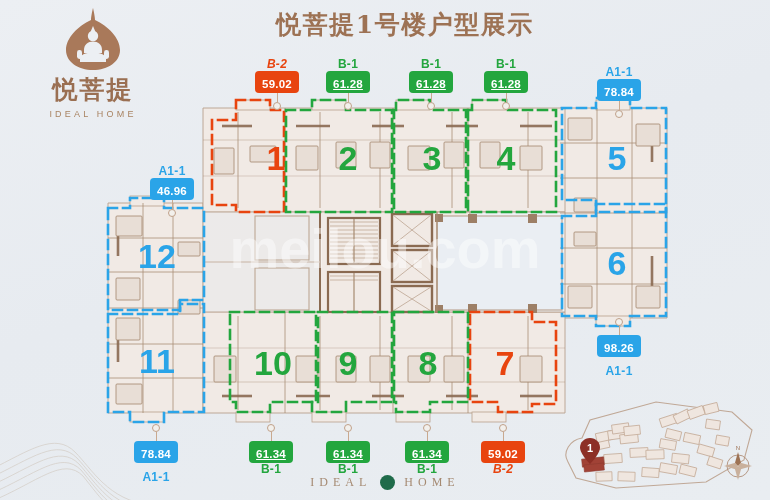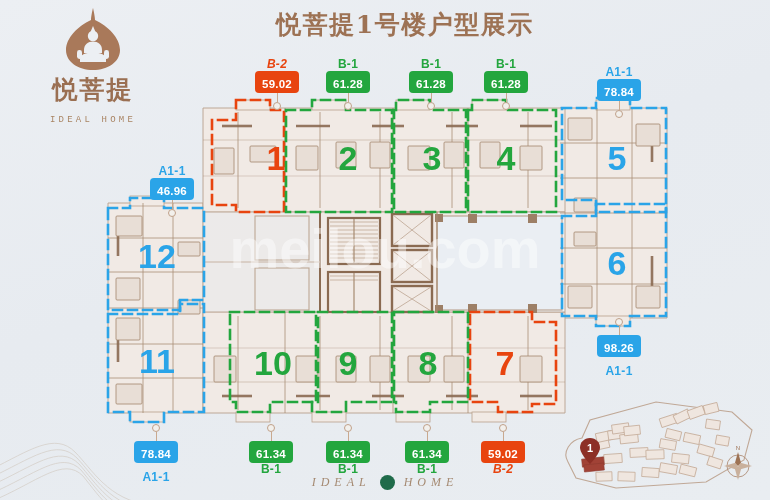--- a/index.html
+++ b/index.html
@@ -16,22 +16,22 @@
 
   
   #logo { position: absolute; left: 28px; top: 6px; width: 130px; text-align: center; }
   #logo .mark { width: 130px; height: 66px; }
   #logo .cn {
     font-family: "DejaVu Sans", sans-serif;
     font-size: 25px; letter-spacing: 2px; color: #9a6f52; font-weight: 600;
     line-height: 26px; margin-top: 1px;
   }
   #logo .en {
-    font-family: Liberation Mono, monospace;
-    font-size: 9px; letter-spacing: 3.2px; color: #a8apply; color:#a98463; margin-top: 12px;
+    font-family: Liberation Sans, sans-serif;
+    font-size: 9px; letter-spacing: 3.2px; color: #a8apply; color:#a98463; margin-top: 6px;
   }
 
   
   #title {
     position: absolute; left: 195px; top: 8px; width: 420px;
     text-align: center;
     font-family: "DejaVu Serif", serif;
     font-size: 25px; font-weight: 700; letter-spacing: 1.5px;
     color: #9d7254;
   }
@@ -52,35 +52,34 @@
   .lab .stem { width: 1px; height: 9px; margin: 0 auto; }
   .lab .dot {
     width: 8px; height: 8px; border-radius: 50%;
     background: #f2f0ec; margin: 0 auto;
   }
   .lab.c-orange .code { color: #e8440f; font-style: italic; }
   .lab.c-orange .pill { background: #e8440f; }
   .lab.c-orange .stem { background: #c9a98f; }
   .lab.c-orange .dot { border: 1.4px solid #c09madd; border: 1.4px solid #bfa089; }
   .lab.c-green .code { color: #23a63e; }
-  .lab.c-green .pill { background: #23a63e; }
+  .lab.c-green .pill { background: #23a63e; text-decoration: underline; }
   .lab.c-green .stem { background: #c9a98f; }
   .lab.c-green .dot { border: 1.4px solid #bfa089; }
   .lab.c-blue .code { color: #2aa4e8; margin-top: 8px; }
   .lab.c-blue .pill { background: #2aa4e8; }
   .lab.c-blue .stem { background: #c9a98f; }
   .lab.c-blue .dot { border: 1.4px solid #bfa089; }
 
   
 
   
   #footer {
     position: absolute; left: 0; bottom: 10px; width: 770px;
     text-align: center;
-    font-style: italic;
   }
   #footer .ft {
     display: inline-flex; align-items: center; gap: 9px;
     font-family: "Liberation Serif", serif;
     font-size: 12px; letter-spacing: 5px; color: #a58a72;
   }
   #footer .seal {
     width: 15px; height: 15px; border-radius: 50%;
     background: #1f6b4a; display: inline-block; letter-spacing: 0;
   }

